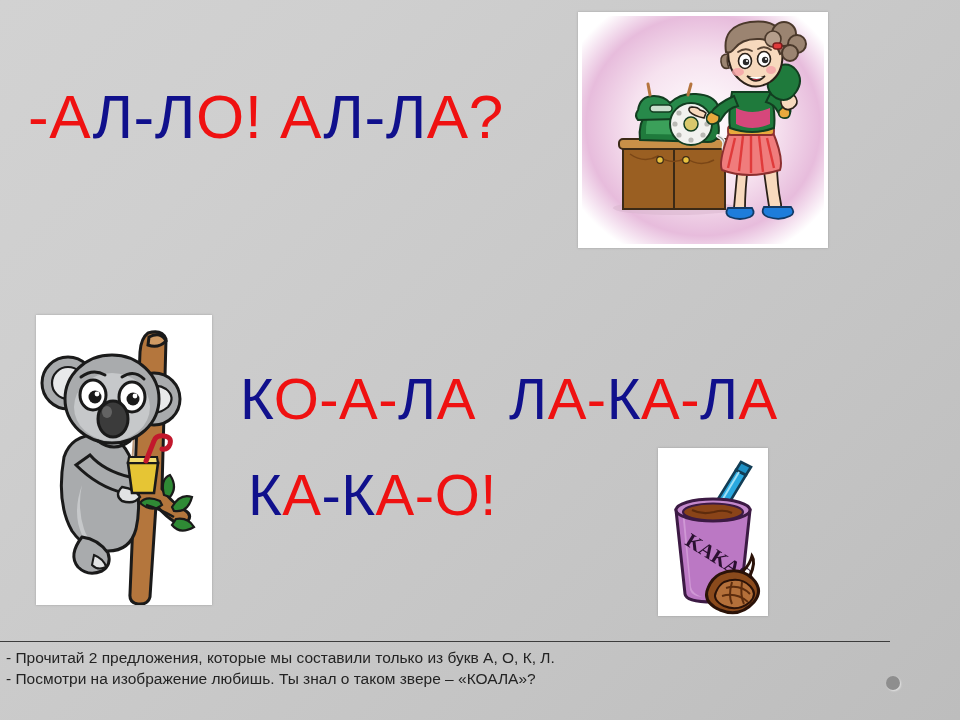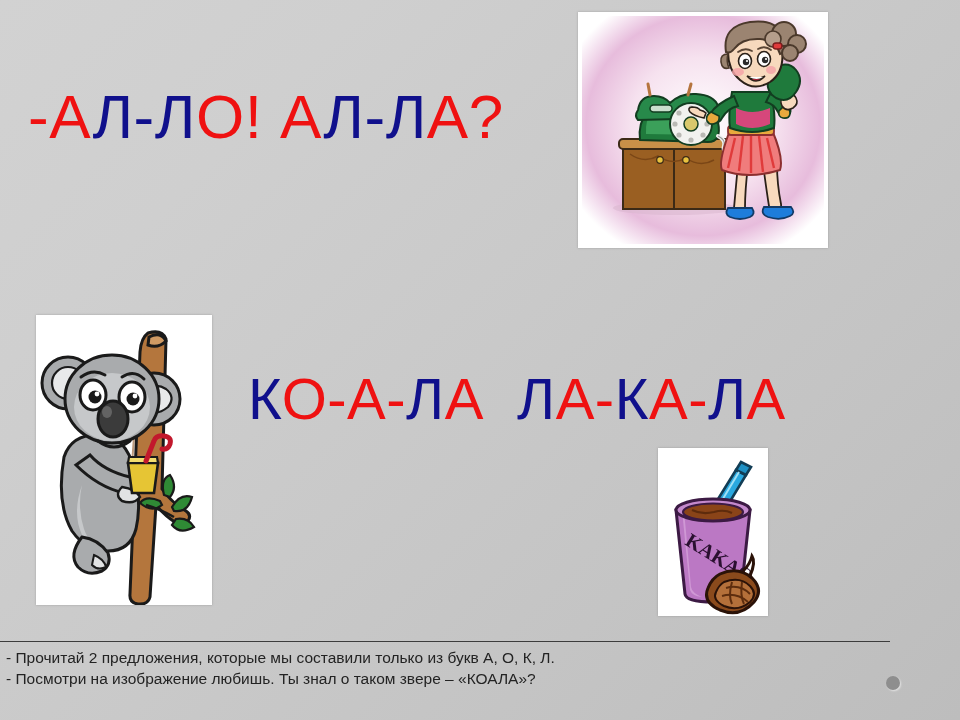--- a/index.html
+++ b/index.html
@@ -30,21 +30,21 @@
   }
   .ch-red  { color: #ef1111; }
   .ch-blue { color: #10108c; }
 
   #line-allo {
     left: 28px;
     top: 86px;
     font-size: 62px;
   }
   #line-koala {
-    left: 248px;
+    left: 240px;
     top: 370px;
     font-size: 58px;
   }
   #line-kakao {
     left: 248px;
     top: 466px;
     font-size: 58px;
   }
 
   
@@ -205,20 +205,21 @@
       <path d="M180 37 q7 -4 13 1" fill="none" stroke="#5a4636" stroke-width="1.8" stroke-linecap="round"></path>
       <ellipse cx="160" cy="60" rx="6" ry="4" fill="#f4a3a8" opacity="0.85"></ellipse>
       <ellipse cx="193" cy="58" rx="5" ry="4" fill="#f4a3a8" opacity="0.85"></ellipse>
       <path d="M169 64 q9 10 18 0 q-9 5 -18 0 z" fill="#c2293f" stroke="#2a2018" stroke-width="1.6"></path>
       <path d="M171 65 q8 4 14 0" fill="#ffffff" stroke="none"></path>
     </svg>
   </div>
 
   <div class="wordline" id="line-koala"><span class="ch-blue">К</span><span class="ch-red">О</span><span class="ch-red">-</span><span class="ch-red">А</span><span class="ch-red">-</span><span class="ch-blue">Л</span><span class="ch-red">А</span><span class="ch-red">&nbsp;</span><span class="ch-red">&nbsp;</span><span class="ch-blue">Л</span><span class="ch-red">А</span><span class="ch-red">-</span><span class="ch-blue">К</span><span class="ch-red">А</span><span class="ch-red">-</span><span class="ch-blue">Л</span><span class="ch-red">А</span></div>
 
+  <div class="wordline" id="line-kakao"><span class="ch-blue">К</span><span class="ch-red">А</span><span class="ch-blue">-</span><span class="ch-blue">К</span><span class="ch-red">А</span><span class="ch-red">-</span><span class="ch-red">О</span><span class="ch-red">!</span></div>
 
   <div class="pic" id="pic-koala">
     <svg width="176" height="290" viewBox="0 0 176 290">
       <rect x="0" y="0" width="176" height="290" fill="#ffffff"></rect>
 
       <path d="M112 18 q14 -4 18 6 l-4 150 q10 14 24 22 q6 4 2 10 q-5 6 -12 2 q-12 -8 -20 -18 l-6 92 q-2 8 -12 7 q-9 -1 -8 -10 l10 -242 q1 -14 8 -19 z" fill="#b4763d" stroke="#1a1a1a" stroke-width="3"></path>
       <path d="M113 22 q12 -6 17 4 q-8 8 -18 4 z" fill="#d09a63" stroke="#1a1a1a" stroke-width="3"></path>
       <path d="M96 150 q2 -36 6 -70" fill="none" stroke="#8d5627" stroke-width="2" opacity="0.6"></path>
 
       <path d="M28 142 q-8 46 8 74 q14 20 36 20 q22 0 28 -22 q6 -26 -2 -60 q-8 -32 -32 -34 q-30 -2 -38 22 z" fill="#a9abad" stroke="#1a1a1a" stroke-width="3"></path>

